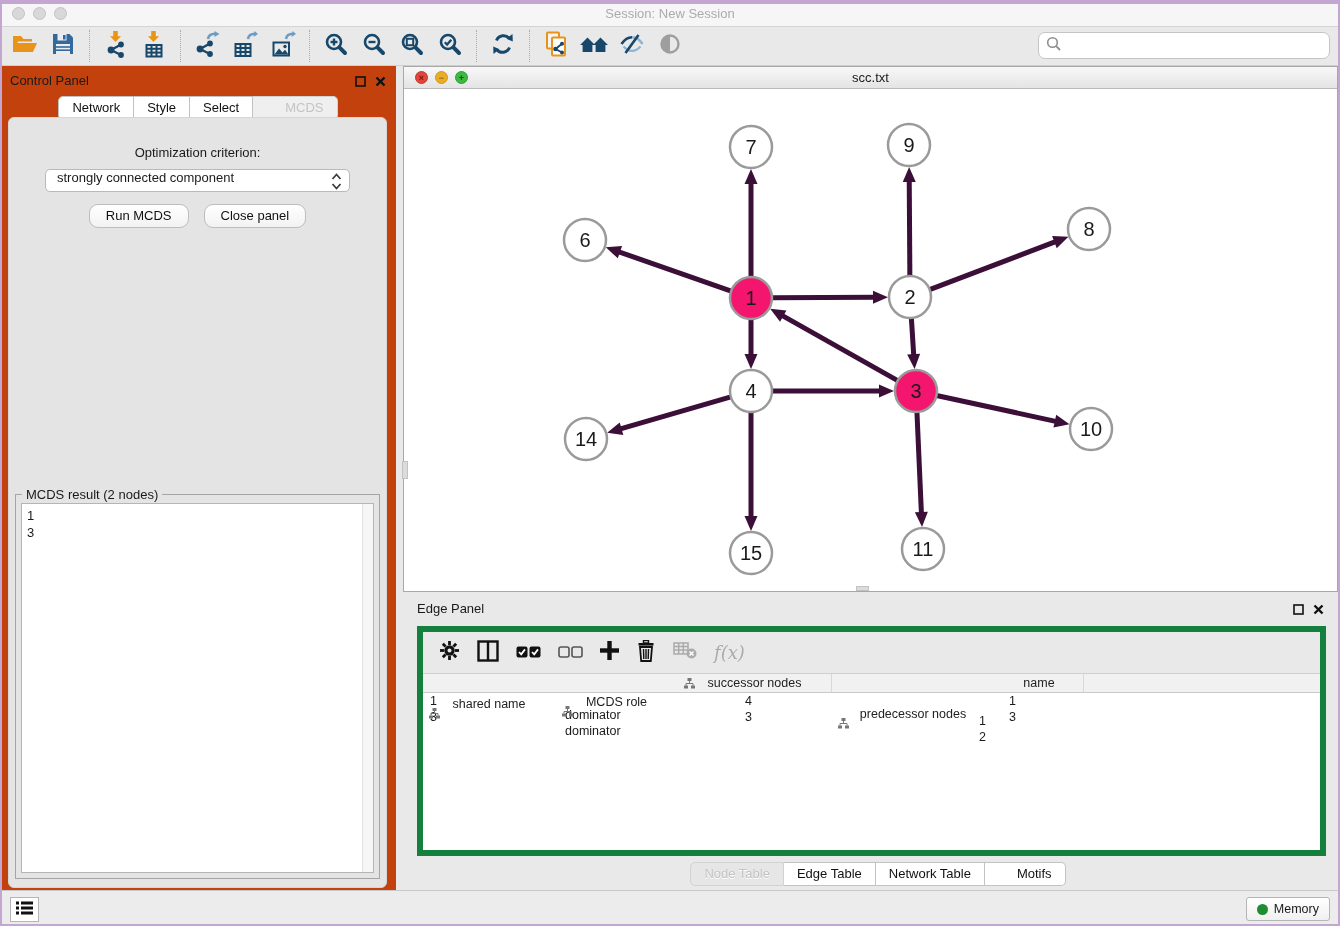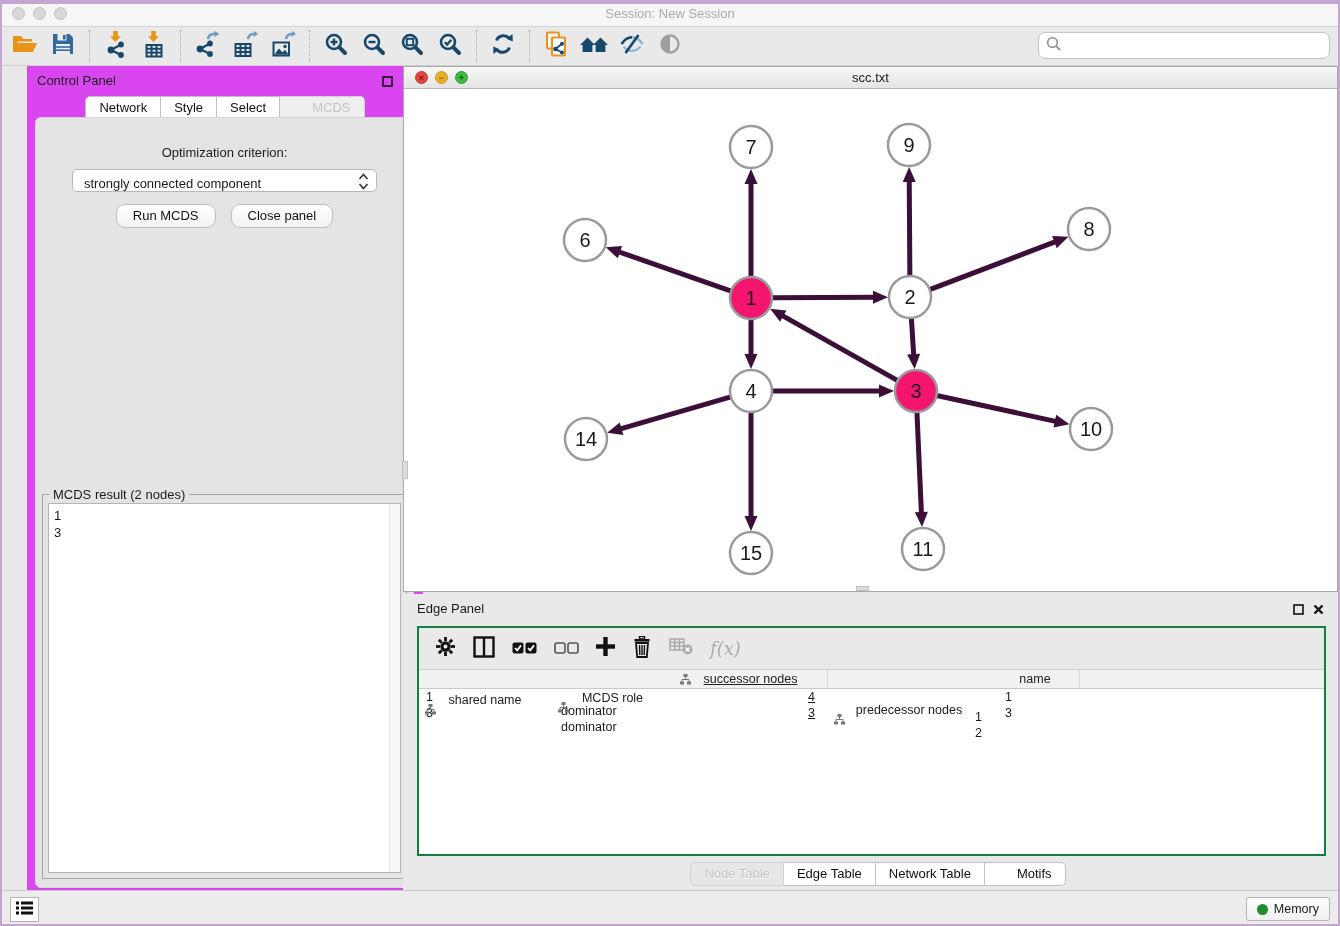--- a/index.html
+++ b/index.html
@@ -14,33 +14,33 @@
   .titlebar .title { position:absolute; left:0; right:0; top:6px; text-align:center; font-size:13px; color:#ABABAB; }
 
   
   .toolbar { position:absolute; left:0; top:27px; right:0; height:39px; background:#E9E9E9; border-bottom:1px solid #CFCFCF; display:flex; align-items:center; padding-left:6px; }
   .tbtn { min-width:38px; height:34px; display:flex; align-items:center; justify-content:center; cursor:default; }
   .sep { border-left:1px dotted #A9A9A9; height:32px; margin:0 7px; }
   .searchbox { position:absolute; right:10px; top:5px; width:292px; height:27px; background:#FFF; border:1px solid #C5C5C9; border-radius:7px; display:flex; align-items:center; padding-left:7px; }
   .searchbox input { border:none; outline:none; flex:1; font-size:13px; background:transparent; margin-left:5px; }
 
   
-  .control-panel { position:absolute; left:0; top:66px; width:396px; bottom:28px; background:#d946ef;margin-left:27px; }
+  .control-panel { position:absolute; left:0; top:66px; width:396px; bottom:28px; background:#c2410c; }
   .panel-head { position:relative; height:28px; }
   .panel-head .ptitle { position:absolute; left:10px; top:7px; font-size:13px; color:#1A1A1A; }
   .panel-icons { position:absolute; right:10px; top:7px; display:flex; gap:9px; align-items:center; }
   .seg { display:flex; justify-content:center; }
   .seg .segbtn { border:1px solid #C2C2C2; border-left:none; background:#FFF; padding:3px 13px 4px; font-size:13px; color:#111; white-space:nowrap; }
   .seg .segbtn:first-child { border-left:1px solid #C2C2C2; border-radius:5px 0 0 5px; }
   .seg .segbtn:last-child { border-radius:0 5px 5px 0;padding-left:32px; }
   .seg .segbtn.sel { background:#EFEFEF; color:#C4C4C4; border-color:#D2D2D2; }
   .cp-tabs { position:absolute; left:0; right:0; top:30px; }
   .cp-inner { position:absolute; left:8px; right:9px; top:51px; bottom:10px; background:#E4E4E4; border:1px solid #D6D6D6; border-radius:6px; }
   .opt-label { text-align:center; font-size:13px; margin-top:27px; }
-  .selectbox { position:relative; margin:9px 36px 0; height:23px; background:#FFF; border:1px solid #B9B9B9; border-radius:5px; font-size:13px; display:flex; align-items:flex-end; padding-left:11px; }
+  .selectbox { position:relative; margin:9px 36px 0; height:23px; background:#FFF; border:1px solid #B9B9B9; border-radius:5px; font-size:13px; display:flex; align-items:flex-start; padding-left:11px; }
   .selectbox .stepper { position:absolute; right:6px; top:2px; }
   .btn-row { display:flex; justify-content:center; gap:15px; margin-top:12px; }
   .pushbtn { background:linear-gradient(#FFFFFF,#F2F2F2); border:1px solid #BDBDBD; border-radius:9px; font-size:13px; padding:3px 16px 4px; color:#111; }
   .result-group { position:absolute; left:6px; right:6px; top:376px; bottom:8px; border:1px solid #A5A5A5; background:#E4E4E4; }
   .result-legend { position:absolute; top:-8px; left:6px; background:#E4E4E4; padding:0 4px; font-size:13px; }
   .result-box { position:absolute; left:5px; right:5px; top:8px; bottom:5px; background:#FFF; border:1px solid #B5B5B5; }
   .result-scroll { position:absolute; right:0; top:0; bottom:0; width:11px; background:#F6F6F6; border-left:1px solid #E3E3E3; }
   .result-lines { padding:3px 0 0 5px; font-size:13px; line-height:17px; }
 
   
@@ -50,31 +50,31 @@
   .mtl { width:13px; height:13px; border-radius:50%; font-size:9px; font-weight:bold; display:flex; align-items:center; justify-content:center; }
   .mtl.red { background:#E2453C; border:1px solid #BE3A31; color:#7B130E; }
   .mtl.yel { background:#E9AD27; border:1px solid #D0991F; color:#8F6A10; }
   .mtl.grn { background:#3FB842; border:1px solid #2F9E34; color:#0E5A16; }
   .net-titlebar .title { position:absolute; left:0; right:0; top:3px; text-align:center; font-size:13px; color:#1A1A1A; }
   .net-canvas { position:absolute; left:0; top:22px; right:0; bottom:0; background:#FFF; }
   .thumb { position:absolute; background:#DCDCDC; border:1px solid #C2C2C2; }
 
   
   .table-panel { position:absolute; left:403px; top:594px; width:935px; height:296px; background:#E9E9E9; }
-  .tp-body { position:absolute; left:14px; right:12px; top:32px; height:230px; background:#FFF; border:2px solid #15803d; }
+  .tp-body { position:absolute; left:14px; right:12px; top:32px; height:230px; background:#FFF; border:6px solid #15803d; }
   .tp-toolbar { height:42px; background:#E9E9E9; border-bottom:1px solid #CFCFCF; display:flex; align-items:center; gap:17px; padding-left:16px; }
   .tp-toolbar .ticon { display:flex; align-items:center; justify-content:center; }
   .fx { font-family:"DejaVu Serif", serif; font-style:italic; font-size:18px; color:#ABABAB; }
   .thead { display:flex; height:19px; background:#F1F1F1; border-bottom:1px solid #C9C9C9; font-size:12.5px; color:#222; }
   .th { position:relative; border-right:1px solid #D8D8D8; display:flex; align-items:center; justify-content:center; }
   .th .treeicon { position:absolute; left:6px; top:4px; }
   .trow { display:flex; height:16px; font-size:12.5px; align-items:center; }
   .c0 { width:133px; padding-left:7px; }
   .c1 { width:122px; padding-left:9px;margin-top:28px; }
-  .c2 { width:154px; text-align:right; padding-right:13px;text-decoration:underline; }
+  .c2 { width:154px; text-align:center; padding-right:13px; }
   .c3 { width:163px; text-align:right; padding-right:9px;margin-top:40px; }
   .c4 { width:89px; padding-left:14px; }
   .tp-tabs { position:absolute; left:15px; right:0; top:268px; }
   .tp-tabs .segbtn.sel { background:#E6E6E6; color:#C3C3C3; text-shadow:0 1px 0 #FFF; }
 
   
   .statusbar { position:absolute; left:0; right:0; bottom:0; height:36px; background:#ECECEC; border-top:1px solid #C9C9C9; }
   .list-btn { position:absolute; left:10px; top:6px; width:29px; height:25px; background:#FFF; border:1px solid #B5B5B5; display:flex; align-items:center; justify-content:center; }
   .mem-btn { position:absolute; right:10px; top:6px; height:24px; background:linear-gradient(#FFF,#F0F0F0); border:1px solid #B5B5B5; border-radius:3px; display:flex; align-items:center; gap:6px; padding:1px 10px; font-size:12.5px; }
   .mem-dot { width:11px; height:11px; border-radius:50%; background:#1F8B32; }

